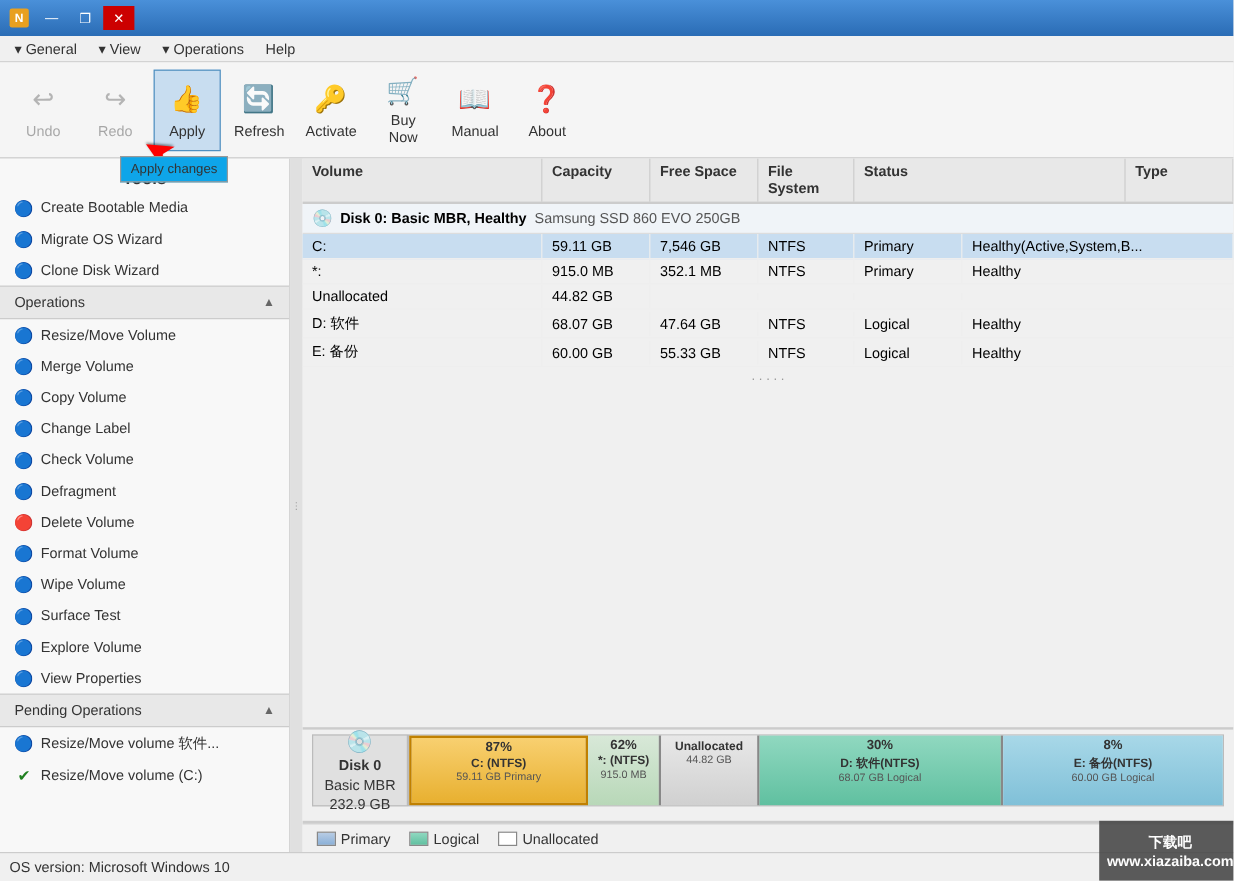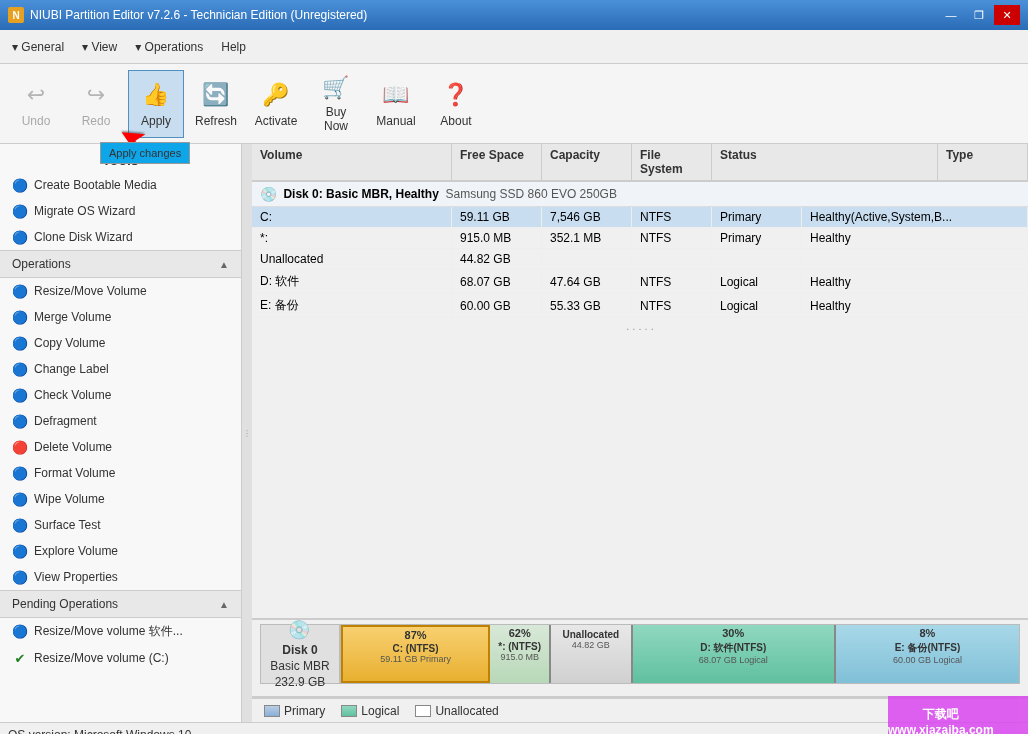--- a/index.html
+++ b/index.html
@@ -28,21 +28,21 @@
     .title-btn {
       width: 26px; height: 20px;
       display: flex; align-items: center; justify-content: center;
       cursor: pointer; font-size: 11px; color: white;
       background: transparent; border: none;
     }
     .title-btn.close { background: #cc0000; }
 
     
     .menu-bar {
-      height: 34px;
+      height: 22px;
       background: #f0f0f0;
       display: flex;
       align-items: center;
       padding: 0 4px;
       border-bottom: 1px solid #ccc;
       gap: 2px;
     }
     .menu-item {
       padding: 2px 8px;
       cursor: pointer;
@@ -313,24 +313,24 @@
       display: flex;
       align-items: center;
       padding: 0 8px;
       font-size: 11px;
       color: #333;
       justify-content: space-between;
     }
     .watermark {
       position: absolute;
       bottom: 0; right: 0;
-      width: 140px; height: 50px;
-      background: #d946ef;
+      width: 112px; height: 50px;
+      background: #404040;
       opacity: 0.85;
-      display: flex; align-items: center; justify-content: flex-start;
+      display: flex; align-items: center; justify-content: flex-end;
       font-size: 10px; color: white; font-weight: bold;
       text-align: center;
       z-index: 10;
     }
 
     .red-arrow {
       position: absolute;
       top: 56px;
       left: 118px;
       font-size: 32px;
@@ -339,21 +339,20 @@
       z-index: 50;
       pointer-events: none;
       text-shadow: 1px 1px 2px rgba(0,0,0,0.4);
     }
   </style>
 </head>
 <body>
 
 <div class="title-bar">
   <div class="title-bar-icon">N</div>
-  <span class="title-bar-text">NIUBI Partition Editor v7.2.6 - Technician Edition (Unregistered)</span>
   <div class="title-bar-controls">
     <button class="title-btn">—</button>
     <button class="title-btn">❐</button>
     <button class="title-btn close">✕</button>
   </div>
 </div>
 
 <div class="menu-bar">
   <div class="menu-item">
     <span>▾ General</span>
@@ -495,22 +494,22 @@
     </div>
   </div>
 
   <div class="divider-drag">⋮</div>
 
   <div class="right-panel">
 
     <div class="partition-table">
       <div class="pt-header">
         <div class="pt-header-cell pt-col-volume">Volume</div>
+        <div class="pt-header-cell pt-col-capacity">Capacity</div>
         <div class="pt-header-cell pt-col-freespace">Free Space</div>
-        <div class="pt-header-cell pt-col-capacity">Capacity</div>
         <div class="pt-header-cell pt-col-filesystem">File System</div>
         <div class="pt-header-cell pt-col-status">Status</div>
         <div class="pt-header-cell pt-col-type">Type</div>
       </div>
 
       <div class="pt-disk-header">
         <span class="pt-disk-icon">💿</span>
         <strong>Disk 0: Basic MBR, Healthy</strong>
         &nbsp;&nbsp;
         <span style="color:#555">Samsung SSD 860 EVO 250GB</span>

